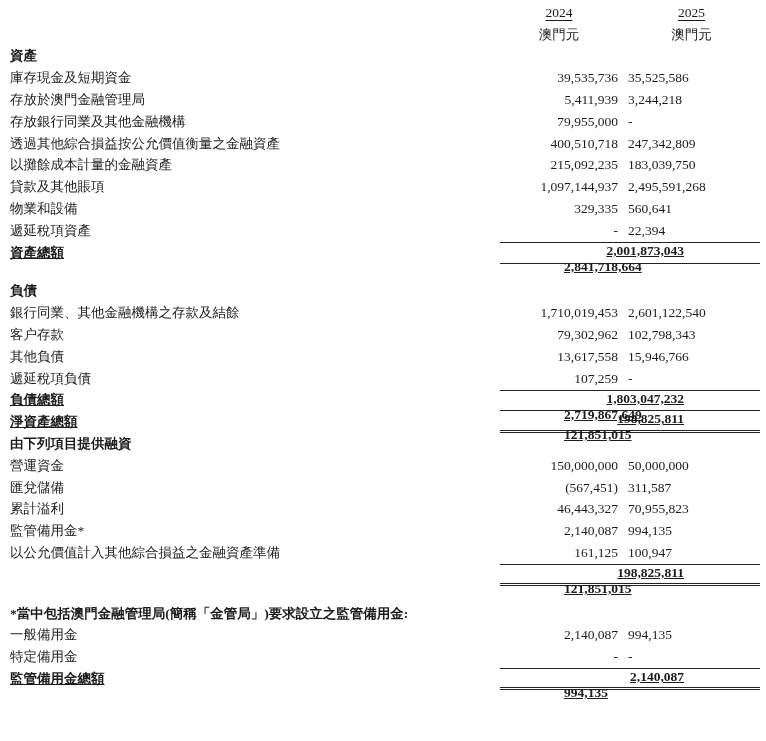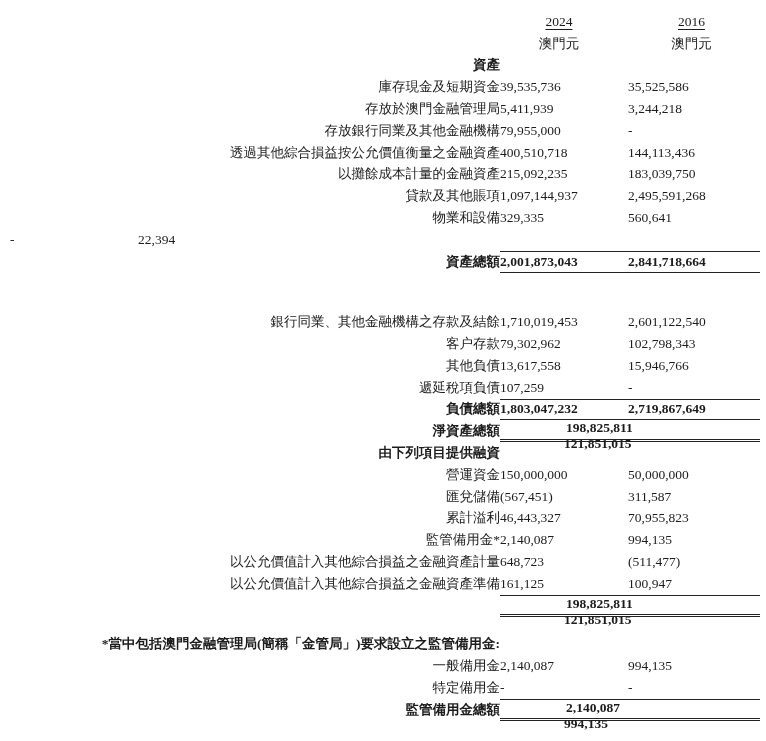--- a/index.html
+++ b/index.html
@@ -2,55 +2,55 @@
 <html><head>
 <meta charset="utf-8">
 <style>
   html, body { margin: 0; padding: 0; background: #ffffff; }
   body {
     width: 766px; height: 741px; overflow: hidden;
     font-family: "Liberation Serif", "DejaVu Serif", serif;
     color: #1c1c1c; font-size: 13.5px;
     -webkit-font-smoothing: antialiased;
   }
-  .page { box-sizing: border-box; width: 766px; height: 741px; padding: 11px 6px 0 10px; border-radius: 21px; }
+  .page { box-sizing: border-box; width: 766px; height: 741px; padding: 2px 6px 0 10px; border-radius: 21px; }
 
   .row { display: flex; align-items: center; height: 21.8px; }
-  .lbl { flex: 1 1 auto; white-space: nowrap; overflow: hidden; text-align: right; }
+  .lbl { flex: 1 1 auto; white-space: nowrap; overflow: hidden; }
   .vals {
     flex: 0 0 260px; width: 260px; height: 100%;
     display: flex; align-items: center; box-sizing: border-box;
   }
   .v { box-sizing: border-box; white-space: nowrap; font-variant-numeric: lining-nums; }
-  .v1 { width: 128px; text-align: left; padding-right: 10px; }
+  .v1 { width: 128px; text-align: right; padding-right: 10px; }
   .v2 { width: 132px; text-align: left; padding-right: 5px; }
 
   .head .v1, .head .v2 { text-align: center; }
   .year { text-decoration: underline; text-underline-offset: 3px; text-decoration-thickness: 1px; }
 
   .section .lbl { font-weight: bold; }
-  .total .lbl, .total .v { font-weight: bold; }
+  .total .lbl, .total .v { font-weight: bold; text-decoration: underline; }
   .note .lbl { font-weight: bold; }
 
   .rule-top { border-top: 1px solid #222; }
-  .rule-bottom-single { border-bottom: 1px solid #222; }
+  .rule-bottom-single { border-bottom: 1px solid #222; flex-direction: column; }
   .rule-bottom-double { border-bottom: 3px double #222; flex-direction: column; }
 
   .spacer { height: 17px; }
 </style>
 </head>
 <body>
 
 <div class="page">
 
   <div class="row head">
     <div class="lbl"></div>
     <div class="vals">
       <div class="v v1"><span class="year">2024</span></div>
-      <div class="v v2"><span class="year">2016</span></div>
+      <div class="v v2"><span class="year">2025</span></div>
     </div>
   </div>
 
   <div class="row head">
     <div class="lbl"></div>
     <div class="vals">
       <div class="v v1">澳門元</div>
       <div class="v v2">澳門元</div>
     </div>
   </div>
@@ -81,21 +81,21 @@
         <div class="lbl">存放銀行同業及其他金融機構</div>
         <div class="vals">
           <div class="v v1">79,955,000</div>
           <div class="v v2">-</div>
         </div>
       </div>
       <div class="row data">
         <div class="lbl">透過其他綜合損益按公允價值衡量之金融資產</div>
         <div class="vals">
           <div class="v v1">400,510,718</div>
-          <div class="v v2">144,113,436</div>
+          <div class="v v2">247,342,809</div>
         </div>
       </div>
       <div class="row data">
         <div class="lbl">以攤餘成本計量的金融資產</div>
         <div class="vals">
           <div class="v v1">215,092,235</div>
           <div class="v v2">183,039,750</div>
         </div>
       </div>
       <div class="row data">
@@ -106,34 +106,36 @@
         </div>
       </div>
       <div class="row data">
         <div class="lbl">物業和設備</div>
         <div class="vals">
           <div class="v v1">329,335</div>
           <div class="v v2">560,641</div>
         </div>
       </div>
       <div class="row data">
+        <div class="lbl">遞延稅項資產</div>
         <div class="vals">
           <div class="v v1">-</div>
           <div class="v v2">22,394</div>
         </div>
       </div>
       <div class="row total">
         <div class="lbl">資產總額</div>
         <div class="vals rule-top rule-bottom-single">
           <div class="v v1">2,001,873,043</div>
           <div class="v v2">2,841,718,664</div>
         </div>
       </div>
       <div class="spacer"></div>
       <div class="row section">
+        <div class="lbl">負債</div>
         <div class="vals">
           <div class="v v1"></div>
           <div class="v v2"></div>
         </div>
       </div>
       <div class="row data">
         <div class="lbl">銀行同業、其他金融機構之存款及結餘</div>
         <div class="vals">
           <div class="v v1">1,710,019,453</div>
           <div class="v v2">2,601,122,540</div>
@@ -203,27 +205,20 @@
         </div>
       </div>
       <div class="row data">
         <div class="lbl">監管備用金*</div>
         <div class="vals">
           <div class="v v1">2,140,087</div>
           <div class="v v2">994,135</div>
         </div>
       </div>
       <div class="row data">
-        <div class="lbl">以公允價值計入其他綜合損益之金融資產計量</div>
-        <div class="vals">
-          <div class="v v1">648,723</div>
-          <div class="v v2">(511,477)</div>
-        </div>
-      </div>
-      <div class="row data">
         <div class="lbl">以公允價值計入其他綜合損益之金融資產準備</div>
         <div class="vals">
           <div class="v v1">161,125</div>
           <div class="v v2">100,947</div>
         </div>
       </div>
       <div class="row total">
         <div class="lbl"></div>
         <div class="vals rule-top rule-bottom-double">
           <div class="v v1">198,825,811</div>

